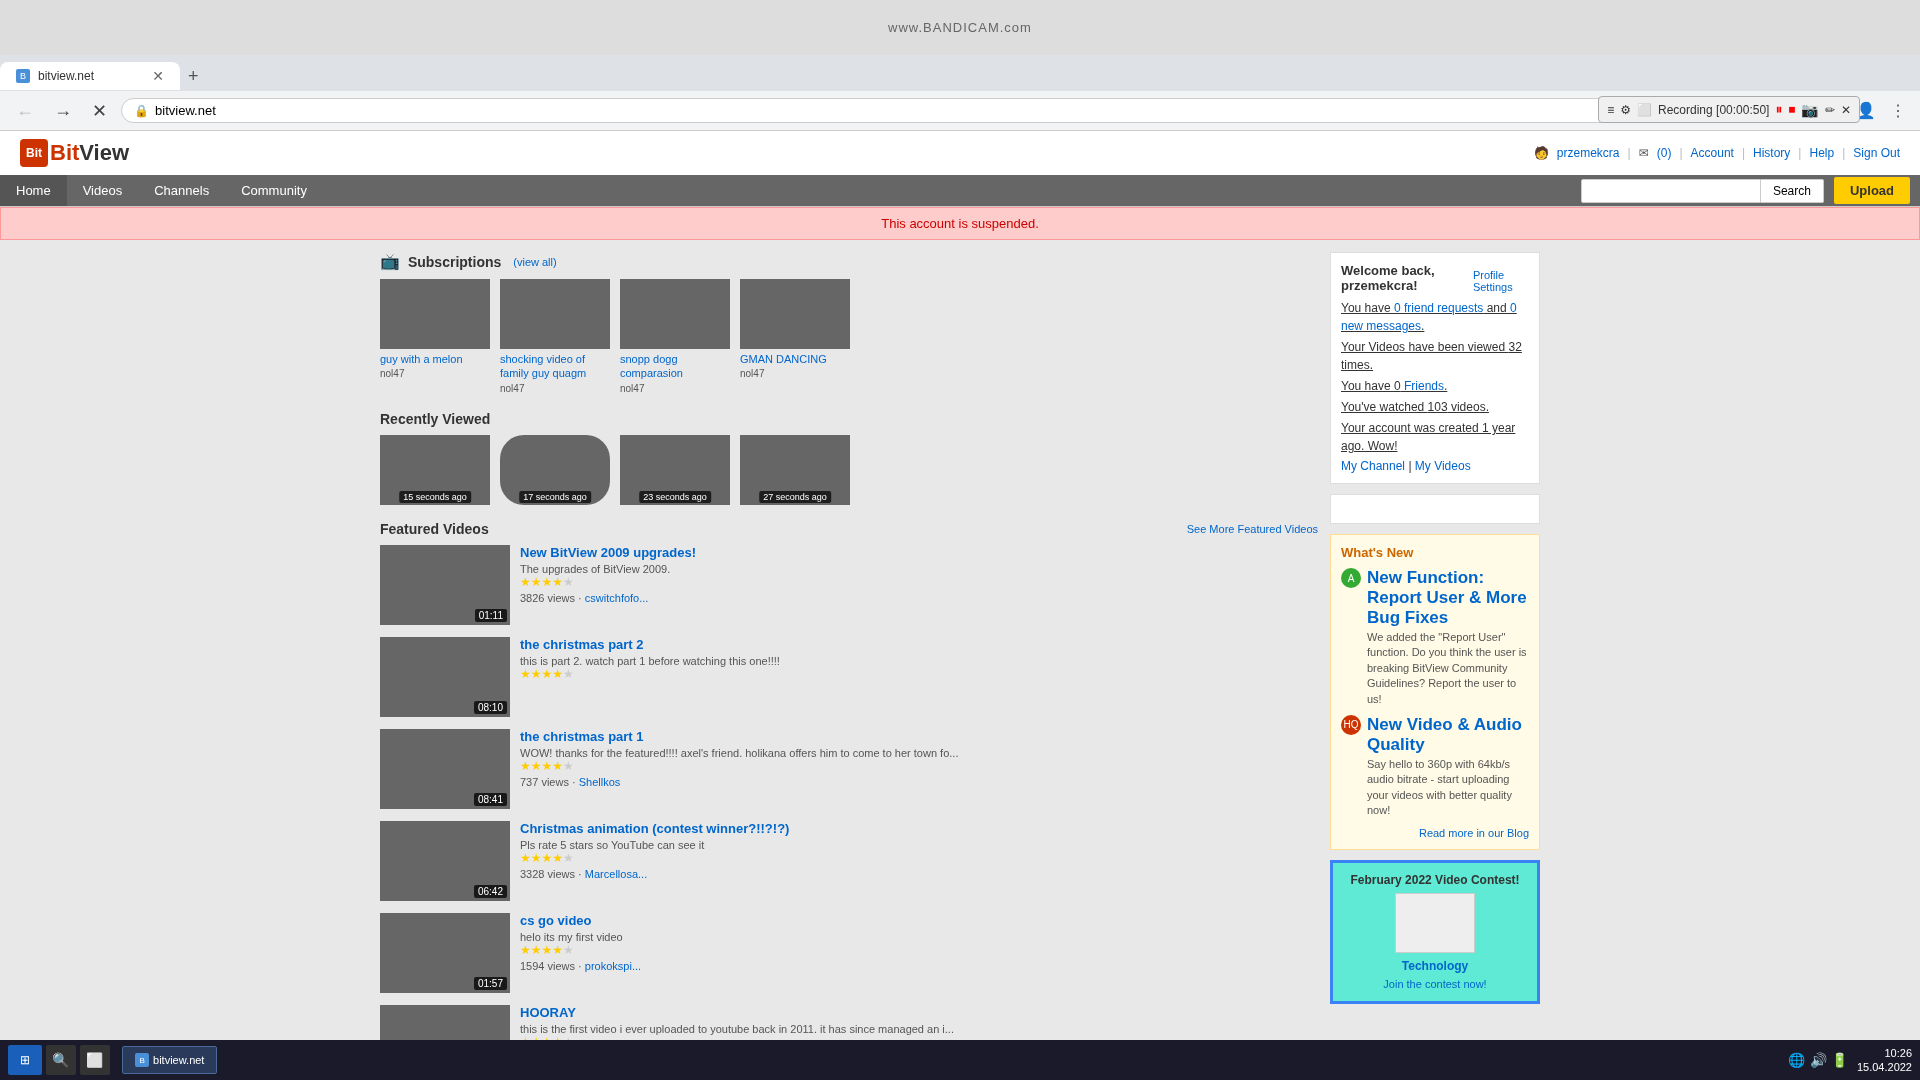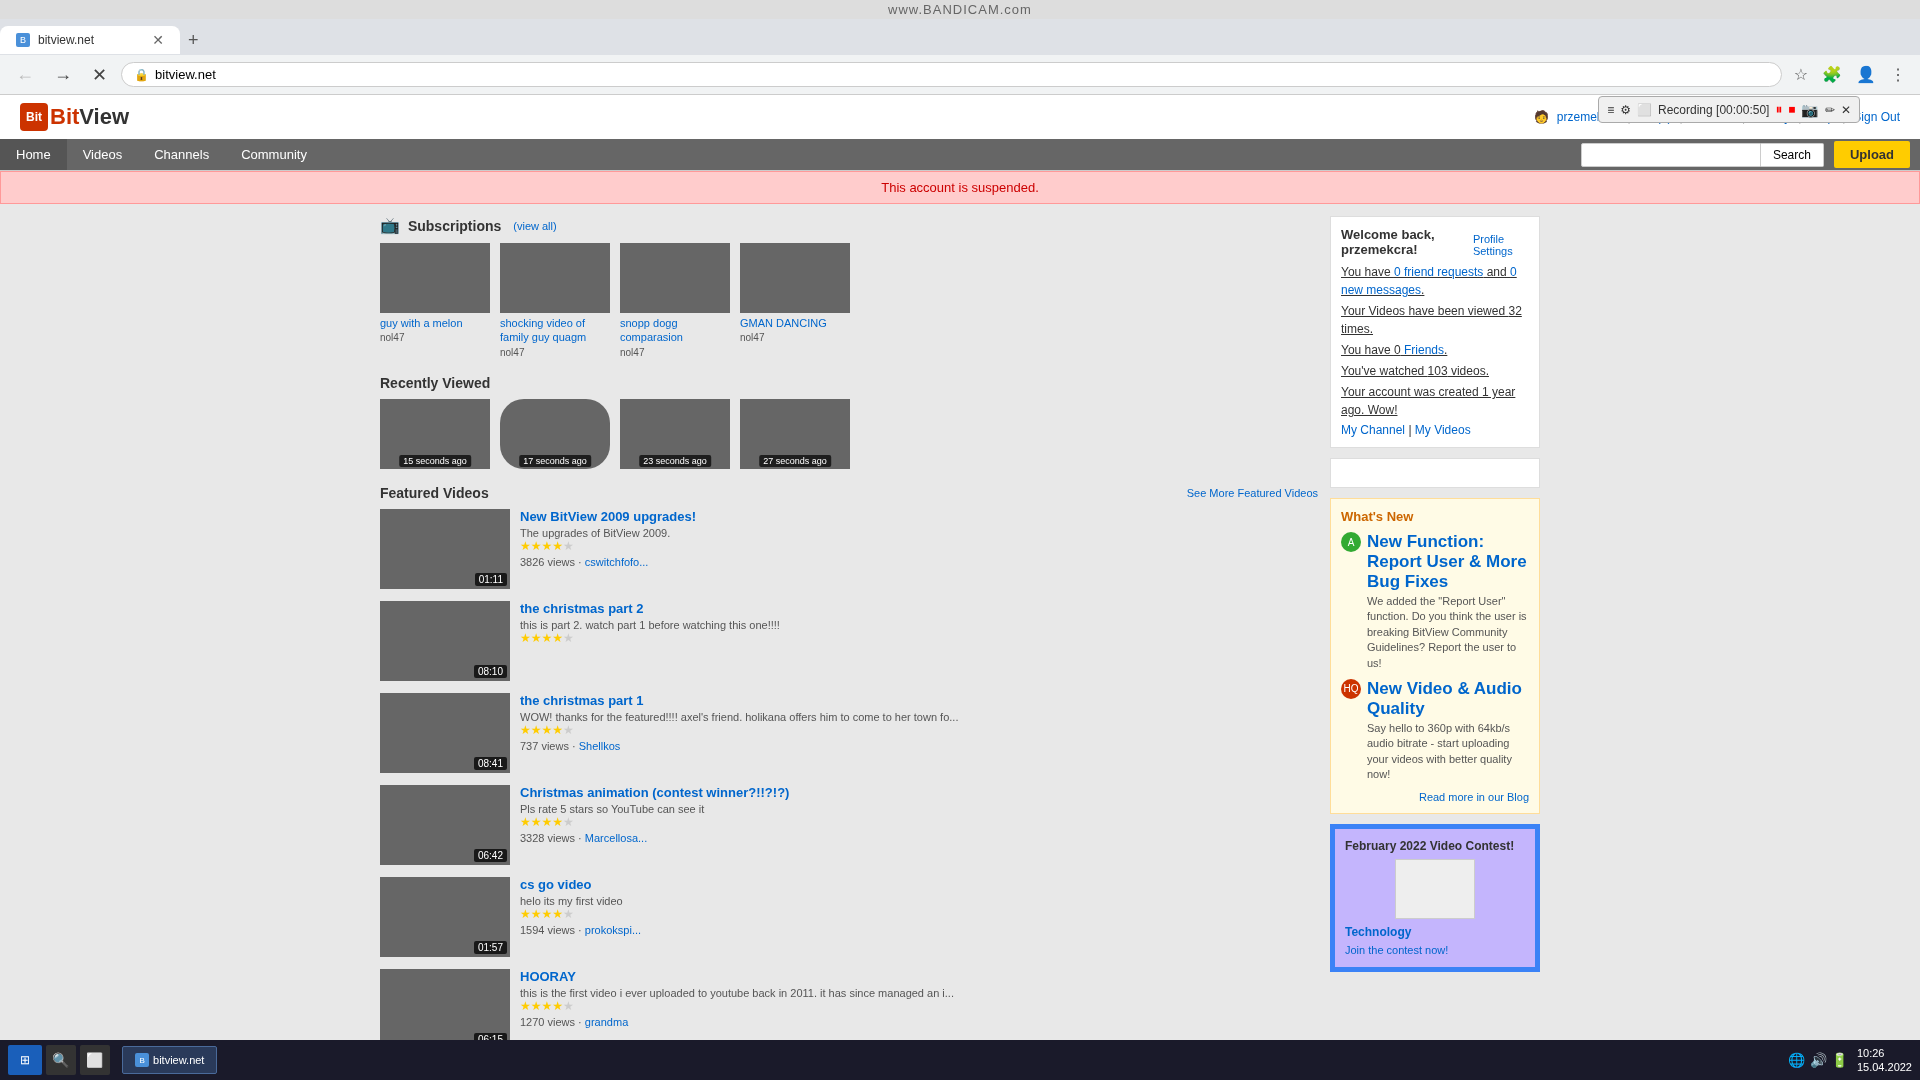--- a/index.html
+++ b/index.html
@@ -14,21 +14,21 @@
     .browser-tab .close-tab { cursor: pointer; color: #666; font-size: 14px; }
     .new-tab-btn { background: none; border: none; font-size: 18px; cursor: pointer; color: #555; padding: 0 8px; }
     .browser-controls { background: #f1f3f4; border-bottom: 1px solid #ccc; display: flex; align-items: center; padding: 6px 10px; gap: 8px; height: 40px; }
     .nav-btn { background: none; border: none; cursor: pointer; font-size: 18px; color: #444; padding: 2px 6px; border-radius: 50%; }
     .nav-btn.disabled { color: #bbb; cursor: default; }
     .address-bar { flex: 1; display: flex; align-items: center; background: #fff; border: 1px solid #ccc; border-radius: 20px; padding: 4px 12px; gap: 6px; }
     .address-bar .lock-icon { color: #555; font-size: 12px; }
     .address-bar input { flex: 1; border: none; outline: none; font-size: 13px; }
     .browser-action-icons { display: flex; align-items: center; gap: 6px; }
     .browser-action-icons span { font-size: 16px; color: #555; cursor: pointer; padding: 4px; }
-    .bandicam-bar { text-align: center; background: #ddd; font-size: 13px; color: #666; letter-spacing: 1px; padding: 2px 0; }
+    .bandicam-bar { text-align: center; background: #ddd; font-size: 13px; color: #666; letter-spacing: 1px; padding: 20px 0; }
 
     
     .recording-bar { position: fixed; top: 96px; right: 60px; background: #f0f0f0; border: 1px solid #aaa; border-radius: 4px; display: flex; align-items: center; gap: 6px; padding: 4px 8px; z-index: 9999; font-size: 12px; }
     .recording-bar span { cursor: pointer; }
     .rec-red { color: red; font-size: 14px; }
     .rec-camera { color: #444; font-size: 14px; }
 
     
     .page-wrapper { background: #e8e8e8; min-height: 900px; }
 
@@ -109,38 +109,38 @@
     .whats-new-box { background: #fffbe6; border: 1px solid #ffdd99; padding: 10px; margin-bottom: 10px; font-size: 12px; }
     .whats-new-box .wn-title { font-size: 13px; font-weight: bold; color: #cc6600; margin-bottom: 8px; }
     .wn-item { display: flex; gap: 6px; margin-bottom: 8px; }
     .wn-icon { width: 20px; height: 20px; border-radius: 50%; display: flex; align-items: center; justify-content: center; font-size: 10px; color: #fff; flex-shrink: 0; }
     .wn-icon.green { background: #33aa33; }
     .wn-icon.red { background: #cc3300; }
     .wn-content a { color: #0066cc; text-decoration: none; font-size: 17px; font-weight: bold; }
     .wn-content p { font-size: 11px; color: #555; margin-top: 2px; line-height: 1.4; }
     .blog-link { font-size: 11px; color: #0066cc; text-decoration: none; text-align: right; display: block; margin-top: 4px; }
 
-    .contest-box { background: #c4b5fd; border: 5px solid #3b82f6; padding: 10px; font-size: 12px; }
+    .contest-box { background: #5eead4; border: 3px solid #3b82f6; padding: 10px; text-align: center; font-size: 12px; }
     .contest-box .c-title { font-size: 12px; font-weight: bold; margin-bottom: 6px; }
     .contest-thumb { width: 80px; height: 60px; background: #eee; margin: 0 auto 6px; border: 1px solid #ccc; }
     .contest-box .c-category { color: #0066cc; text-decoration: none; font-size: 12px; font-weight: bold; display: block; margin-bottom: 4px; }
     .contest-box .c-join { color: #0066cc; text-decoration: none; font-size: 11px; }
 
     
     .taskbar { position: fixed; bottom: 0; left: 0; right: 0; background: #1a1a2a; height: 40px; display: flex; align-items: center; padding: 0 8px; gap: 4px; z-index: 10000; }
     .taskbar-start { background: #1a5fba; color: #fff; border: none; padding: 4px 12px; border-radius: 2px; font-size: 12px; cursor: pointer; height: 30px; }
     .taskbar-icons { display: flex; gap: 4px; }
     .taskbar-icon { width: 30px; height: 30px; background: #333; border-radius: 2px; display: flex; align-items: center; justify-content: center; font-size: 14px; cursor: pointer; }
     .taskbar-apps { display: flex; gap: 4px; flex: 1; padding: 0 8px; }
     .taskbar-app { background: #2a3a5a; color: #fff; border: 1px solid #4a6a9a; padding: 4px 12px; border-radius: 2px; font-size: 11px; cursor: pointer; height: 28px; display: flex; align-items: center; gap: 4px; }
     .taskbar-app .app-favicon { width: 14px; height: 14px; background: #4a90d9; border-radius: 2px; font-size: 8px; color: #fff; display: flex; align-items: center; justify-content: center; }
     .taskbar-right { display: flex; align-items: center; gap: 8px; color: #fff; font-size: 11px; }
     .sys-icons { display: flex; gap: 4px; }
     .sys-icon { font-size: 14px; color: #ccc; cursor: pointer; }
-    .taskbar-time { line-height: 1.3; }
+    .taskbar-time { text-align: right; line-height: 1.3; }
 
     
     .f-thumb-1 { background: linear-gradient(135deg, #333 30%, #667 70%); }
     .f-thumb-2 { background: linear-gradient(135deg, #1a3a5a 20%, #2a6a9a 80%); }
     .f-thumb-3 { background: linear-gradient(135deg, #2a2a4a 20%, #4a4a6a 80%); }
     .f-thumb-4 { background: linear-gradient(135deg, #cc4400 30%, #884422 70%); }
     .f-thumb-5 { background: linear-gradient(135deg, #1a2a1a 20%, #4a6a3a 70%); }
     .f-thumb-6 { background: linear-gradient(135deg, #4a2a1a 20%, #883322 70%); }
 
     .sub-thumb-1 { background: linear-gradient(135deg, #886644 30%, #664422 70%); position: relative; }

